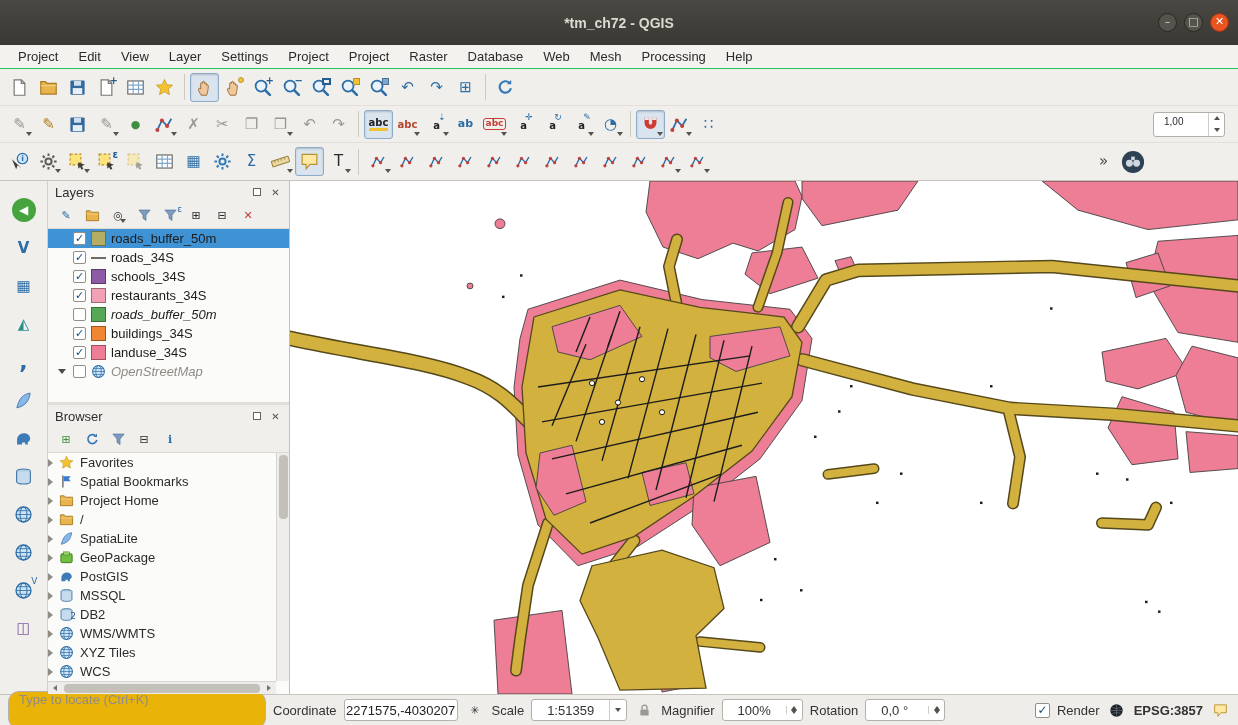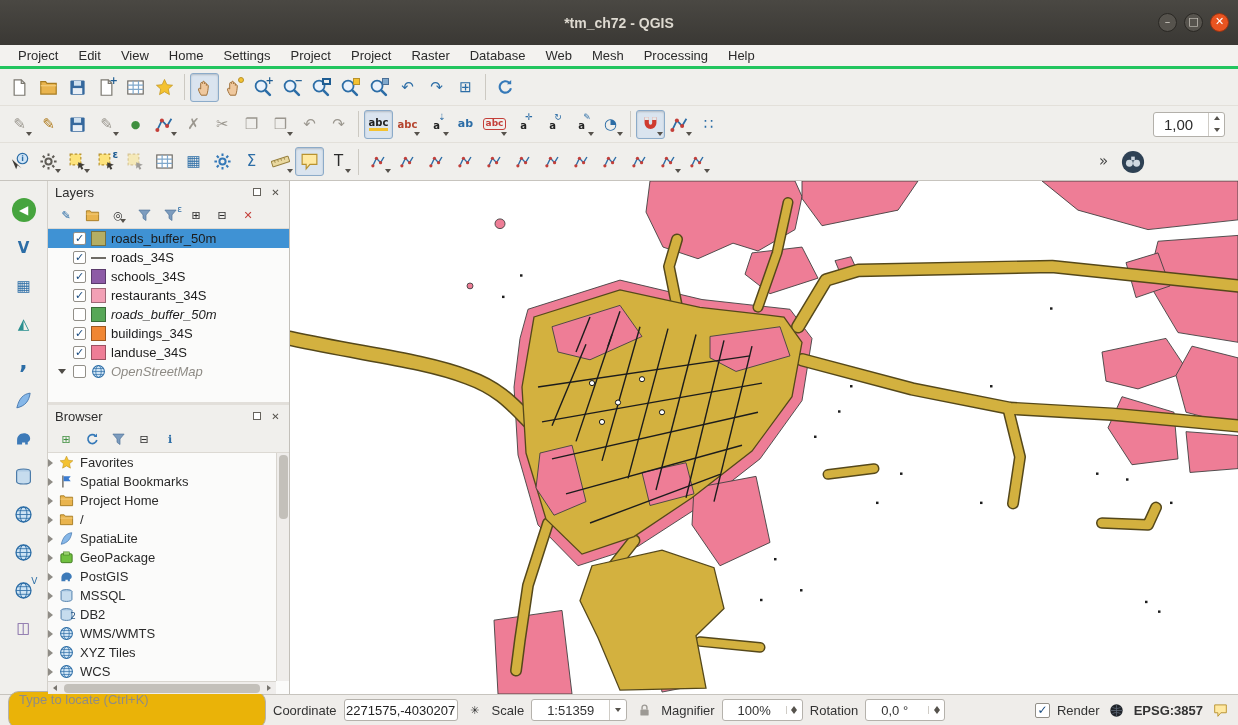--- a/index.html
+++ b/index.html
@@ -8,21 +8,21 @@
   .window{width:1238px;height:725px;display:flex;flex-direction:column}
 
   
   .titlebar{height:45px;background:linear-gradient(#4a4843,#3a3834);position:relative;display:flex;align-items:center;flex:none}
   .title{position:absolute;left:0;right:0;text-align:center;color:#dedad1;font-weight:bold;font-size:14px}
   .win-controls{margin-left:auto;display:flex;gap:7px;padding-right:9px;z-index:2}
   .wbtn{width:19px;height:19px;border-radius:50%;background:#56534d;border:1px solid #2a2824;color:#d8d4cb;font-size:11px;line-height:16px;text-align:center;font-family:"DejaVu Sans",sans-serif}
   .wbtn.close{background:#e95420;border-color:#9a3312;color:#fff}
 
   
-  .menubar{height:24px;background:#f3f2ef;display:flex;align-items:center;padding:0 8px;border-bottom:3px solid #22c55e;flex:none}
+  .menubar{height:24px;background:#f3f2ef;display:flex;align-items:center;padding:0 8px;border-bottom:1px solid #22c55e;flex:none}
   .menu-item{padding:2px 10px;border-radius:2px;white-space:nowrap}
 
   
   .toolbars{background:#f0efec;border-bottom:1px solid #c7c4be;flex:none}
   .tb-row{display:flex;align-items:center;height:37px;padding:0 5px;border-bottom:1px solid #e3e0da}
   .tb-row:last-child{border-bottom:none}
   .tbtn{width:29px;height:29px;display:flex;align-items:center;justify-content:center;border:1px solid transparent;border-radius:3px;position:relative;flex:none}
   .tbtn.pressed{background:#dae4ef;border-color:#8cabc9;box-shadow:inset 0 1px 2px rgba(0,0,0,.18)}
   .ic{width:19px;height:19px;display:block}
   .ic.sm{width:15px;height:15px}
@@ -42,21 +42,21 @@
   .ovdot{position:absolute;right:3px;top:3px;width:6px;height:6px;border-radius:50%;background:#f4c231;border:1px solid #b8922c}
   .sep{width:1px;height:26px;background:#ccc9c2;margin:0 5px;flex:none}
   .lblchip{font-family:"DejaVu Sans",sans-serif;font-size:10px;font-weight:bold;color:#222;line-height:1.1}
   .lblchip.hl{border-bottom:3px solid #f4c231}
   .lblchip.rainbow{color:#b5452f}
   .lblchip.bluechip{color:#2c6da6;font-size:11px}
   .lblchip.redbox{border:1px solid #c43f39;color:#c43f39;border-radius:3px;padding:0 2px;font-size:9px}
   .rel{position:relative}
   .mini{position:absolute;right:-6px;top:-5px;font-size:9px;color:#2c6da6;font-family:"DejaVu Sans",sans-serif}
   .spin{display:flex;align-items:stretch;background:#fff;border:1px solid #b3b0aa;border-radius:3px;height:25px;flex:none}
-  .spin .val{padding:3px 10px;font-size:15px;min-width:54px}
+  .spin .val{padding:3px 10px;font-size:10px;min-width:54px}
   .steppers{display:flex;flex-direction:column;border-left:1px solid #cfccc6;width:16px}
   .stp{flex:1;display:flex;align-items:center;justify-content:center}
   .tri-up{width:0;height:0;border-bottom:4px solid #55524c;border-left:3.5px solid transparent;border-right:3.5px solid transparent}
   .tri-dn{width:0;height:0;border-top:4px solid #55524c;border-left:3.5px solid transparent;border-right:3.5px solid transparent}
   .overflow-btn{font-size:14px;color:#444;padding:0 4px}
 
   
   .main{flex:1;display:flex;min-height:0}
   .dock-left{width:48px;background:#f0efec;border-right:1px solid #d3d0ca;display:flex;flex-direction:column;align-items:center;padding-top:14px;gap:8px;flex:none}
   .dock-btn{width:30px;height:30px;display:flex;align-items:center;justify-content:center;flex:none;position:relative}
@@ -258,21 +258,21 @@
       <span class="wbtn">–</span>
       <span class="wbtn">□</span>
       <span class="wbtn close">✕</span>
     </div>
   </div>
 
   <div class="menubar">
     <span class="menu-item">Project</span>
     <span class="menu-item">Edit</span>
     <span class="menu-item">View</span>
-    <span class="menu-item">Home</span>
+    <span class="menu-item">Layer</span>
     <span class="menu-item">Settings</span>
     <span class="menu-item">Project</span>
     <span class="menu-item">Project</span>
     <span class="menu-item">Raster</span>
     <span class="menu-item">Database</span>
     <span class="menu-item">Web</span>
     <span class="menu-item">Mesh</span>
     <span class="menu-item">Processing</span>
     <span class="menu-item">Help</span>
   </div>

